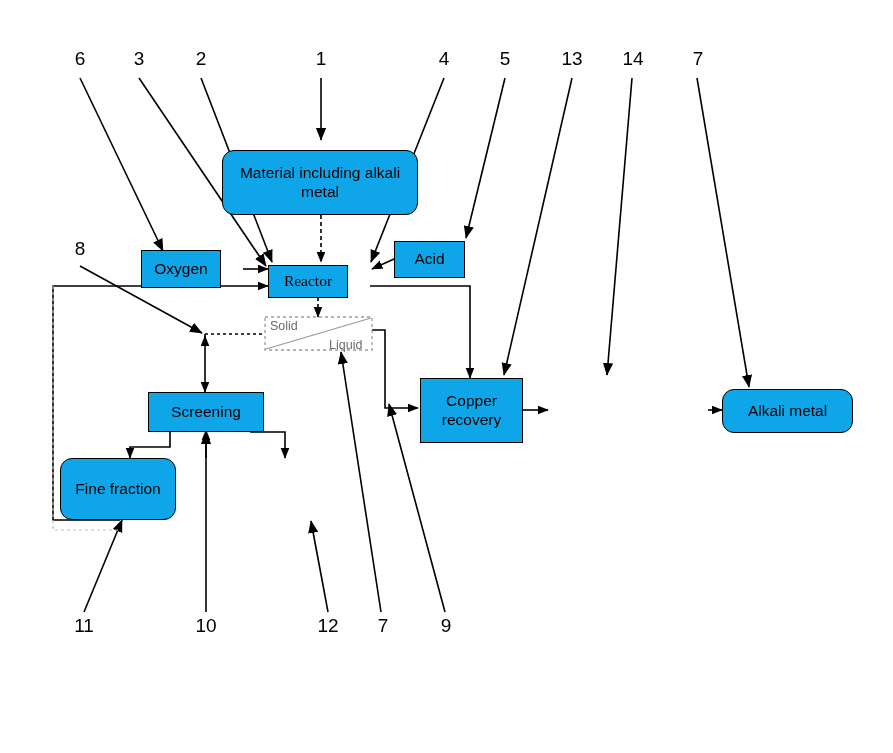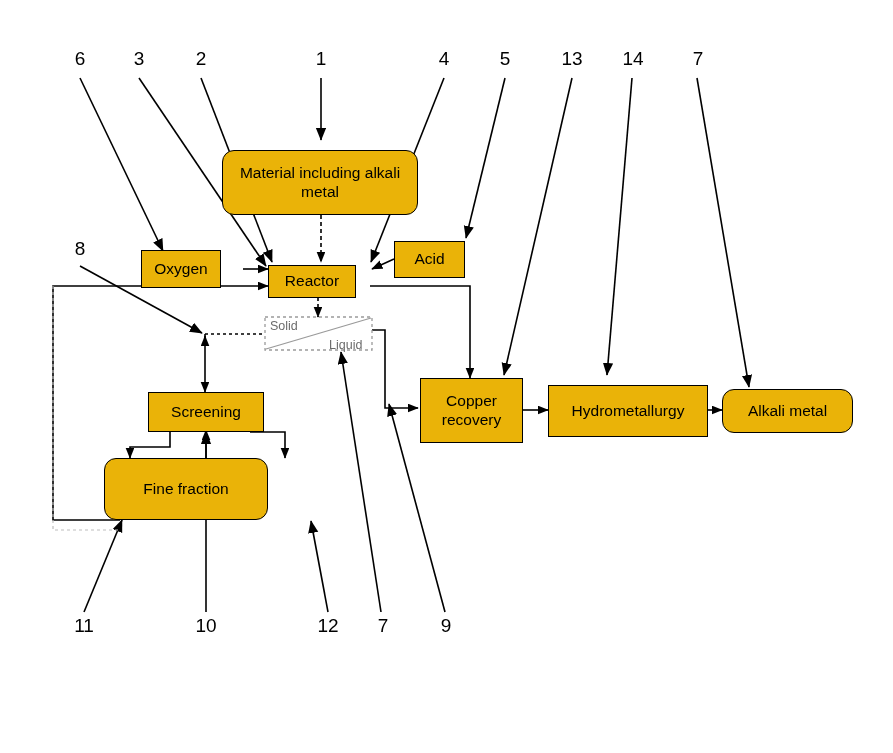--- a/index.html
+++ b/index.html
@@ -14,21 +14,21 @@
     position: relative;
     width: 893px;
     height: 753px;
     background: #ffffff;
     overflow: hidden;
   }
   .node {
     position: absolute;
     box-sizing: border-box;
     border: 1.6px solid #000000;
-    background: #eab308;
+    background: #0ea5e9;
     display: flex;
     align-items: center;
     justify-content: center;
     text-align: center;
     font-size: 15.5px;
     color: #000000;
     line-height: 1.22;
     padding: 2px 4px;
   }
   .rounded {
@@ -148,30 +148,29 @@
 
   <div class="sl-label" style="left:270px; top:319px;text-align:center;">Solid</div>
   <div class="sl-label" style="left:329px; top:338px;">Liquid</div>
 
   <div class="node rounded" style="left:222px; top:150px; width:196px; height:65px;">Material including alkali metal</div>
 
   <div class="node" style="left:141px; top:250px; width:80px; height:38px;">Oxygen</div>
 
   <div class="node" style="left:394px; top:241px; width:71px; height:37px;">Acid</div>
 
-  <div class="node" style="left:268px; top:265px; width:88px; height:33px;">Reactor</div>
+  <div class="node" style="left:268px; top:265px; width:80px; height:33px;font-family:Liberation Serif, serif;">Reactor</div>
 
   <div class="node" style="left:148px; top:392px; width:116px; height:40px;">Screening</div>
 
-  <div class="node rounded" style="left:60px; top:458px; width:164px; height:62px;margin-left:44px;">Fine fraction</div>
+  <div class="node rounded" style="left:60px; top:458px; width:116px; height:62px;">Fine fraction</div>
 
 
   <div class="node" style="left:420px; top:378px; width:103px; height:65px;">Copper recovery</div>
 
-  <div class="node" style="left:548px; top:385px; width:160px; height:52px;">Hydrometallurgy</div>
 
   <div class="node rounded" style="left:722px; top:389px; width:131px; height:44px;">Alkali metal</div>
 
   <div class="ref" style="left:65px; top:48px;">6</div>
   <div class="ref" style="left:124px; top:48px;">3</div>
   <div class="ref" style="left:186px; top:48px;">2</div>
   <div class="ref" style="left:306px; top:48px;">1</div>
   <div class="ref" style="left:429px; top:48px;">4</div>
   <div class="ref" style="left:490px; top:48px;">5</div>
   <div class="ref" style="left:557px; top:48px;">13</div>

